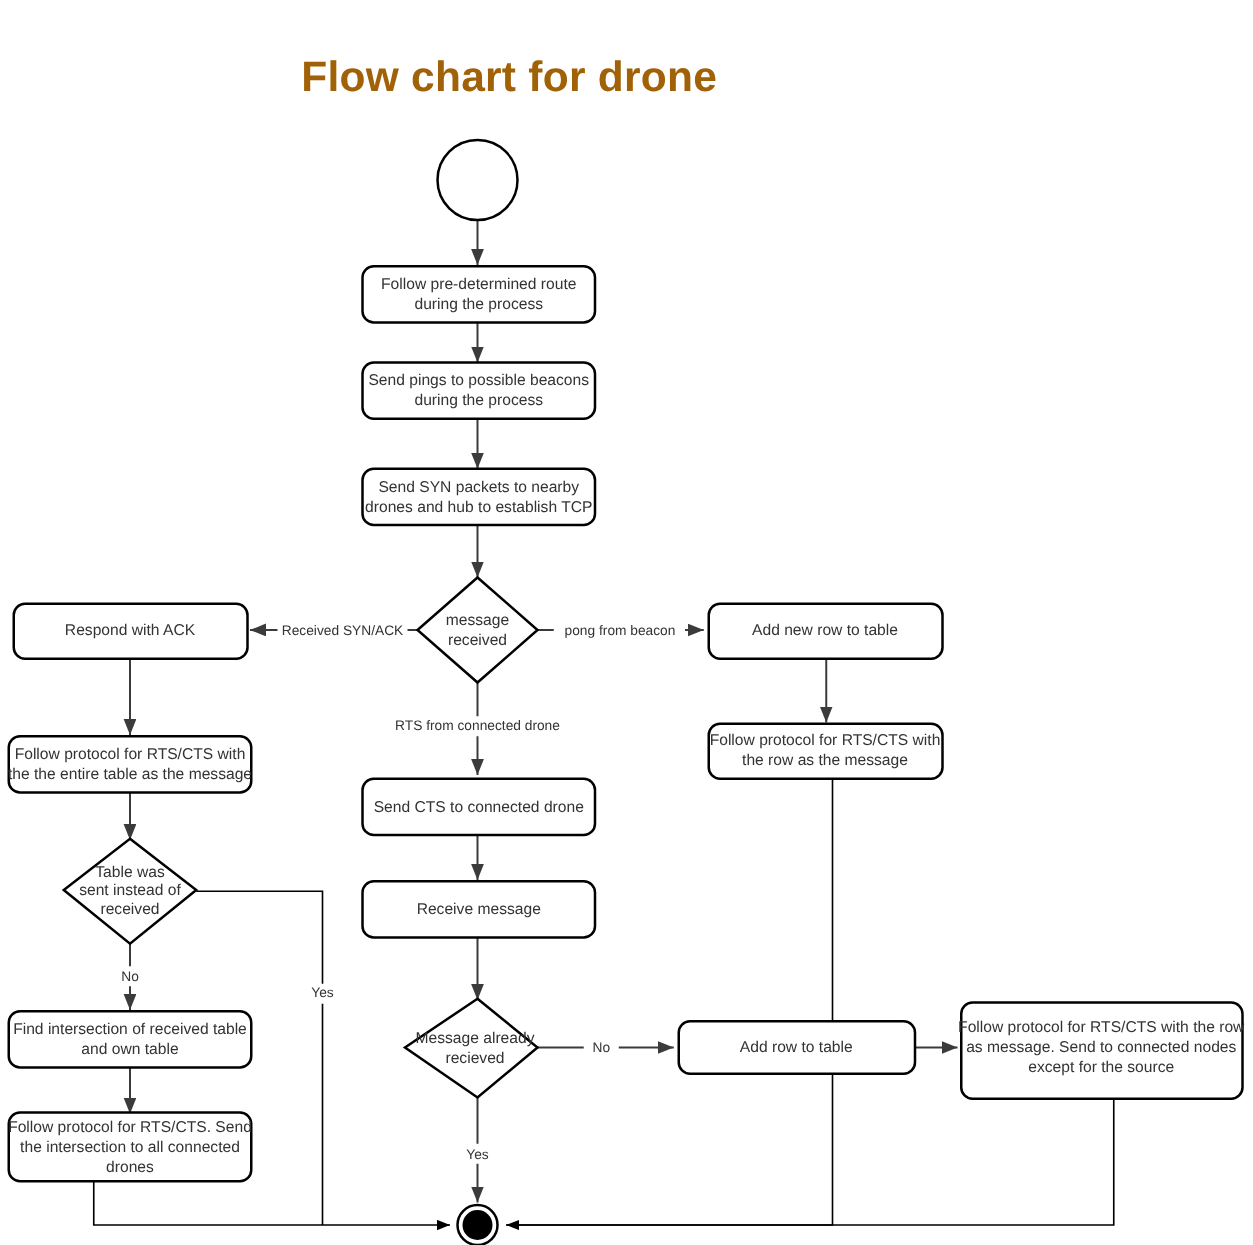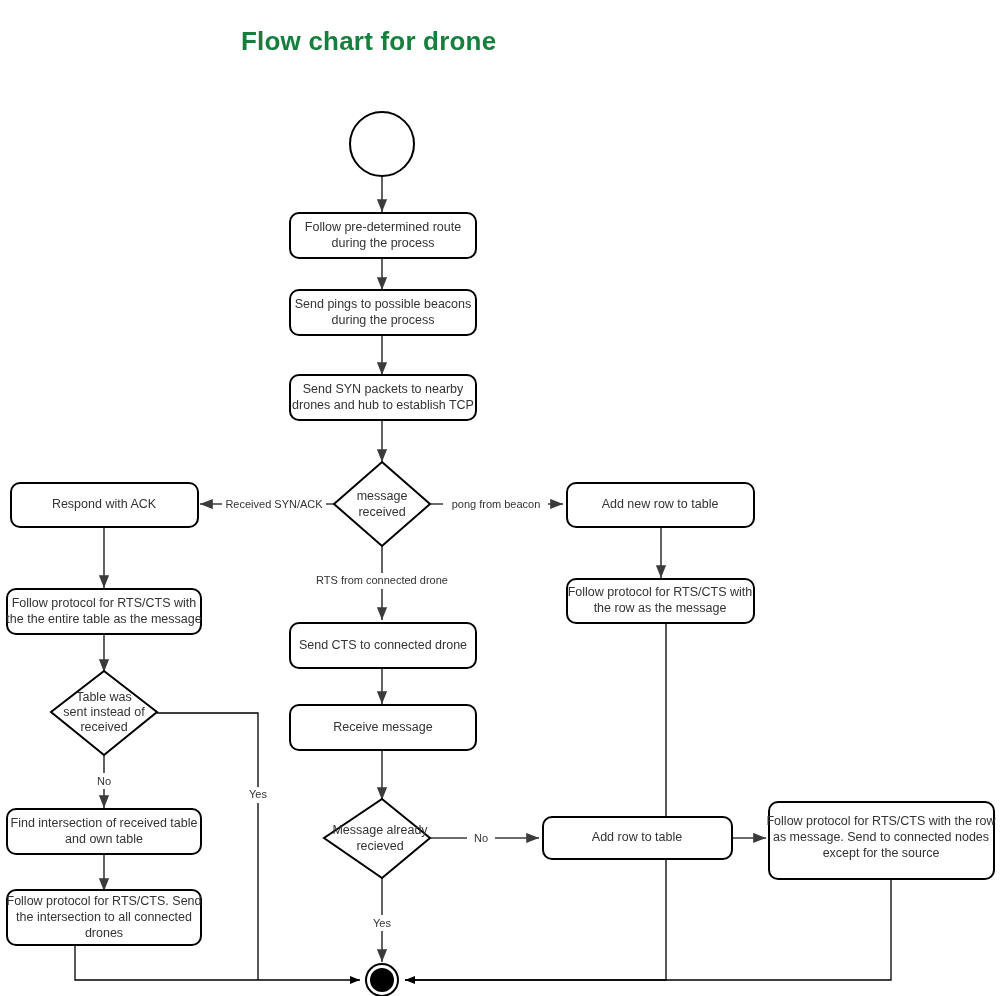--- a/index.html
+++ b/index.html
@@ -70,25 +70,25 @@
   .edge-label {
     font-family: "Liberation Sans", sans-serif;
     font-size: 11px;
     fill: #333333;
     text-anchor: middle;
     dominant-baseline: middle;
   }
   .chart-title {
     position: absolute;
     left: 241px;
-    top: 26px;
-    font-family: "Liberation Sans", sans-serif;
-    font-size: 26px;
+    top: 43px;
+    font-family: "Liberation Sans", sans-serif;
+    font-size: 34px;
     font-weight: bold;
-    color: #15803d;
+    color: #a16207;
     letter-spacing: 0.2px;
     white-space: nowrap;
   }
 </style>
 </head>
 <body>
 
 <div id="canvas">
 
   <div class="chart-title">Flow chart for drone</div>

